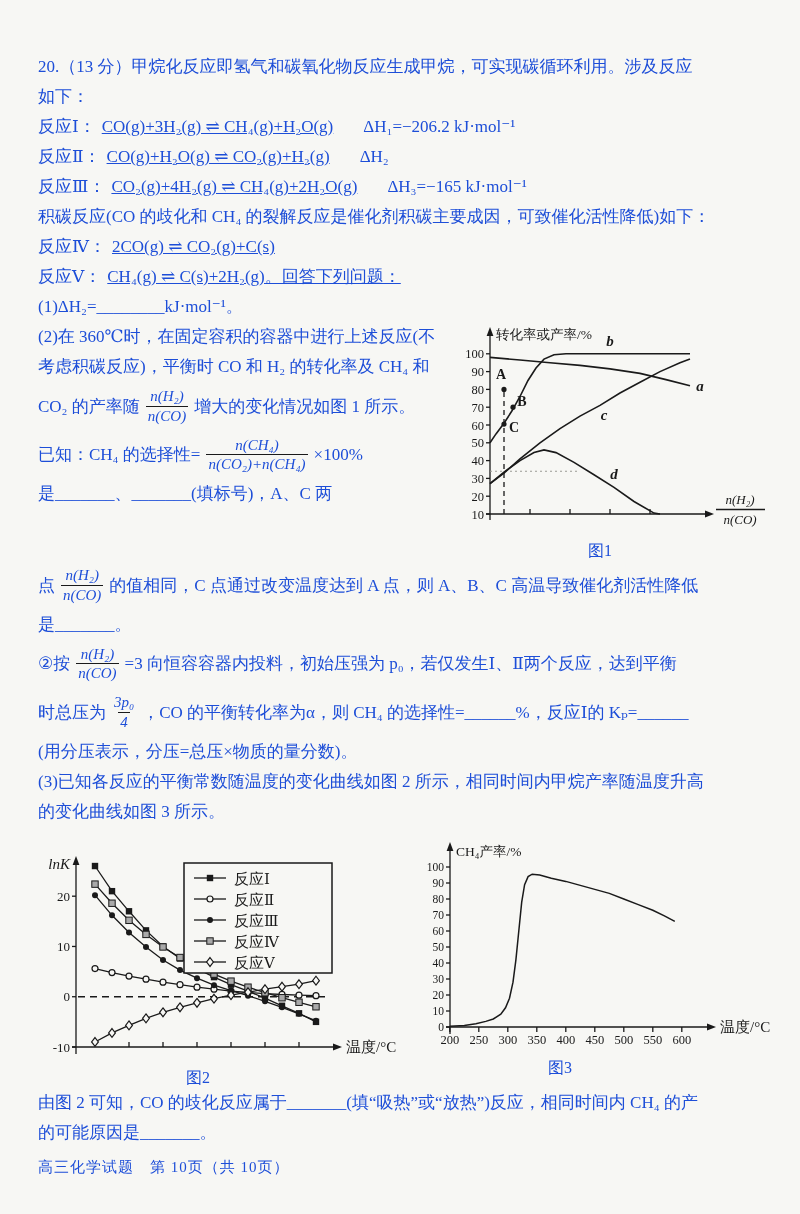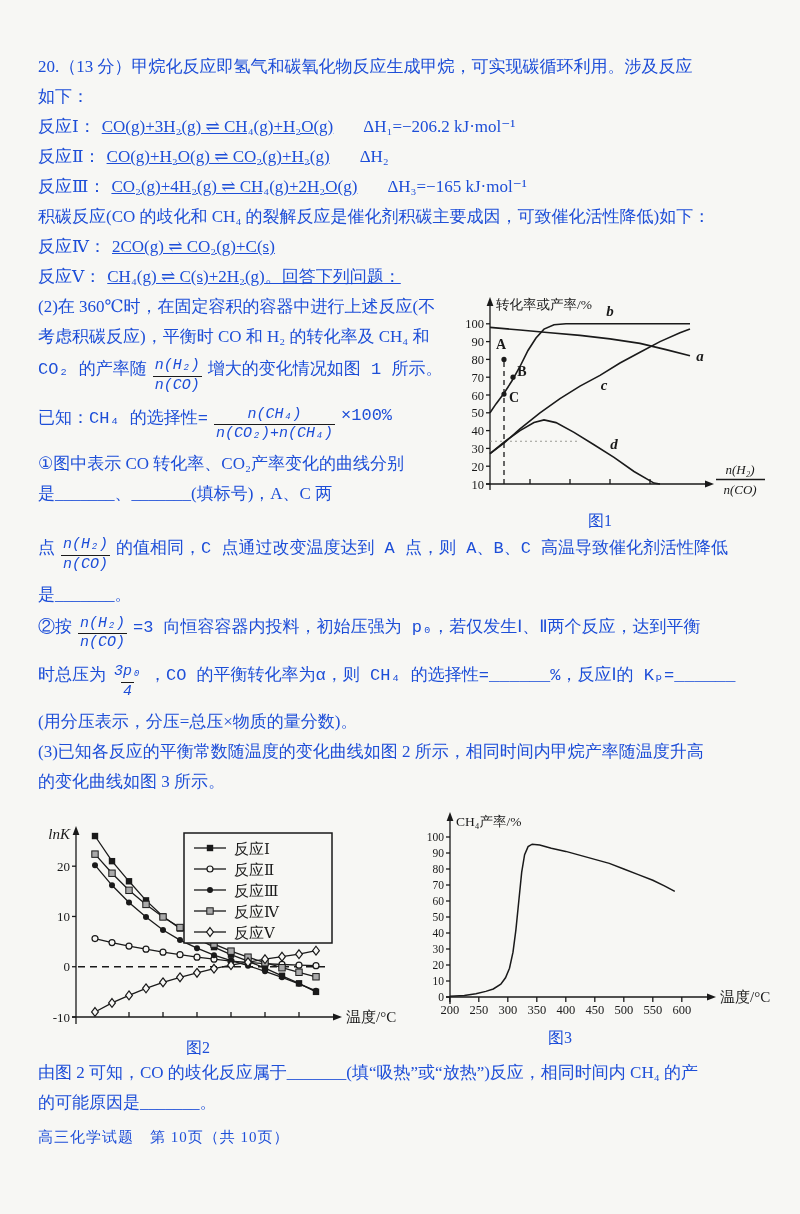--- a/index.html
+++ b/index.html
@@ -7,21 +7,21 @@
   .page{
     width:800px;height:1214px;background:#f7f7f4;margin:0 auto;
     position:relative;overflow:hidden;color:#1d4ed8;
     font-family:"Liberation Serif","DejaVu Serif","DejaVu Sans",serif;
     font-size:17px;
   }
   .content{padding:52px 30px 0 38px;}
   .line{line-height:30px;white-space:nowrap;}
   .reaction .eq{margin-right:30px;text-decoration:underline;}
   .reaction .lbl{margin-right:6px;}
-  .fline{display:flex;align-items:flex-start;padding:5px 0;white-space:nowrap;font-family:Liberation Mono, monospace;}
+  .fline{display:flex;align-items:center;padding:5px 0;white-space:nowrap;}
   .frac{display:inline-flex;flex-direction:column;align-items:center;
         font-style:italic;font-size:15px;line-height:1.25;margin:0 6px;}
   .frac .den{border-top:1.4px solid #1a1a1a;padding:0 2px;}
   .frac .num{padding:0 2px;}
   .tworow{display:flex;align-items:flex-start;}
   .leftcol{width:422px;flex:0 0 422px;}
   .rightcol{flex:1;}
   .figcap{text-align:center;font-size:16px;line-height:20px;}
   .figrow{display:flex;align-items:flex-start;margin-top:10px;}
   .figbox2{width:372px;margin-top:14px;}
@@ -53,20 +53,21 @@
 
     <div class="line">积碳反应(CO 的歧化和 CH₄ 的裂解反应是催化剂积碳主要成因，可致催化活性降低)如下：</div>
 
     <div class="line reaction">
       <span class="lbl">反应Ⅳ：</span><span class="eq">2CO(g) ⇌ CO₂(g)+C(s)</span>
     </div>
     <div class="line reaction">
       <span class="lbl">反应Ⅴ：</span><span class="eq">CH₄(g) ⇌ C(s)+2H₂(g)。回答下列问题：</span>
     </div>
 
+    <div class="line">(1)ΔH₂=________kJ·mol⁻¹。</div>
 
     <div class="tworow">
       <div class="leftcol">
         <div class="line">(2)在 360℃时，在固定容积的容器中进行上述反应(不</div>
         <div class="line">考虑积碳反应)，平衡时 CO 和 H₂ 的转化率及 CH₄ 和</div>
         <div class="fline">
           <span>CO₂ 的产率随</span>
           <span class="frac">
             <span class="num">n(H₂)</span>
             <span class="den">n(CO)</span>
@@ -74,21 +75,20 @@
           <span>增大的变化情况如图 1 所示。</span>
         </div>
         <div class="fline">
           <span>已知：CH₄ 的选择性=</span>
           <span class="frac">
             <span class="num">n(CH₄)</span>
             <span class="den">n(CO₂)+n(CH₄)</span>
           </span>
           <span>×100%</span>
         </div>
-        <div class="line">①图中表示 CO 转化率、CO₂产率变化的曲线分别</div>
         <div class="line">是_______、_______(填标号)，A、C 两</div>
       </div>
       <div class="rightcol">
         <svg id="fig1-svg" width="310" height="214">
             <line x1="26" y1="192" x2="246" y2="192" stroke="#1a1a1a" stroke-width="1.3"></line>
             <polygon points="254,192 245,188.6 245,195.4" fill="#1a1a1a"></polygon>
             <line x1="30" y1="198" x2="30" y2="11" stroke="#1a1a1a" stroke-width="1.3"></line>
             <polygon points="30,5 26.6,14 33.4,14" fill="#1a1a1a"></polygon>
             <line x1="26" y1="192" x2="30" y2="192" stroke="#1a1a1a" stroke-width="1.3"></line>
             <text x="24" y="196.5" font-size="12.5" text-anchor="end">10</text>

